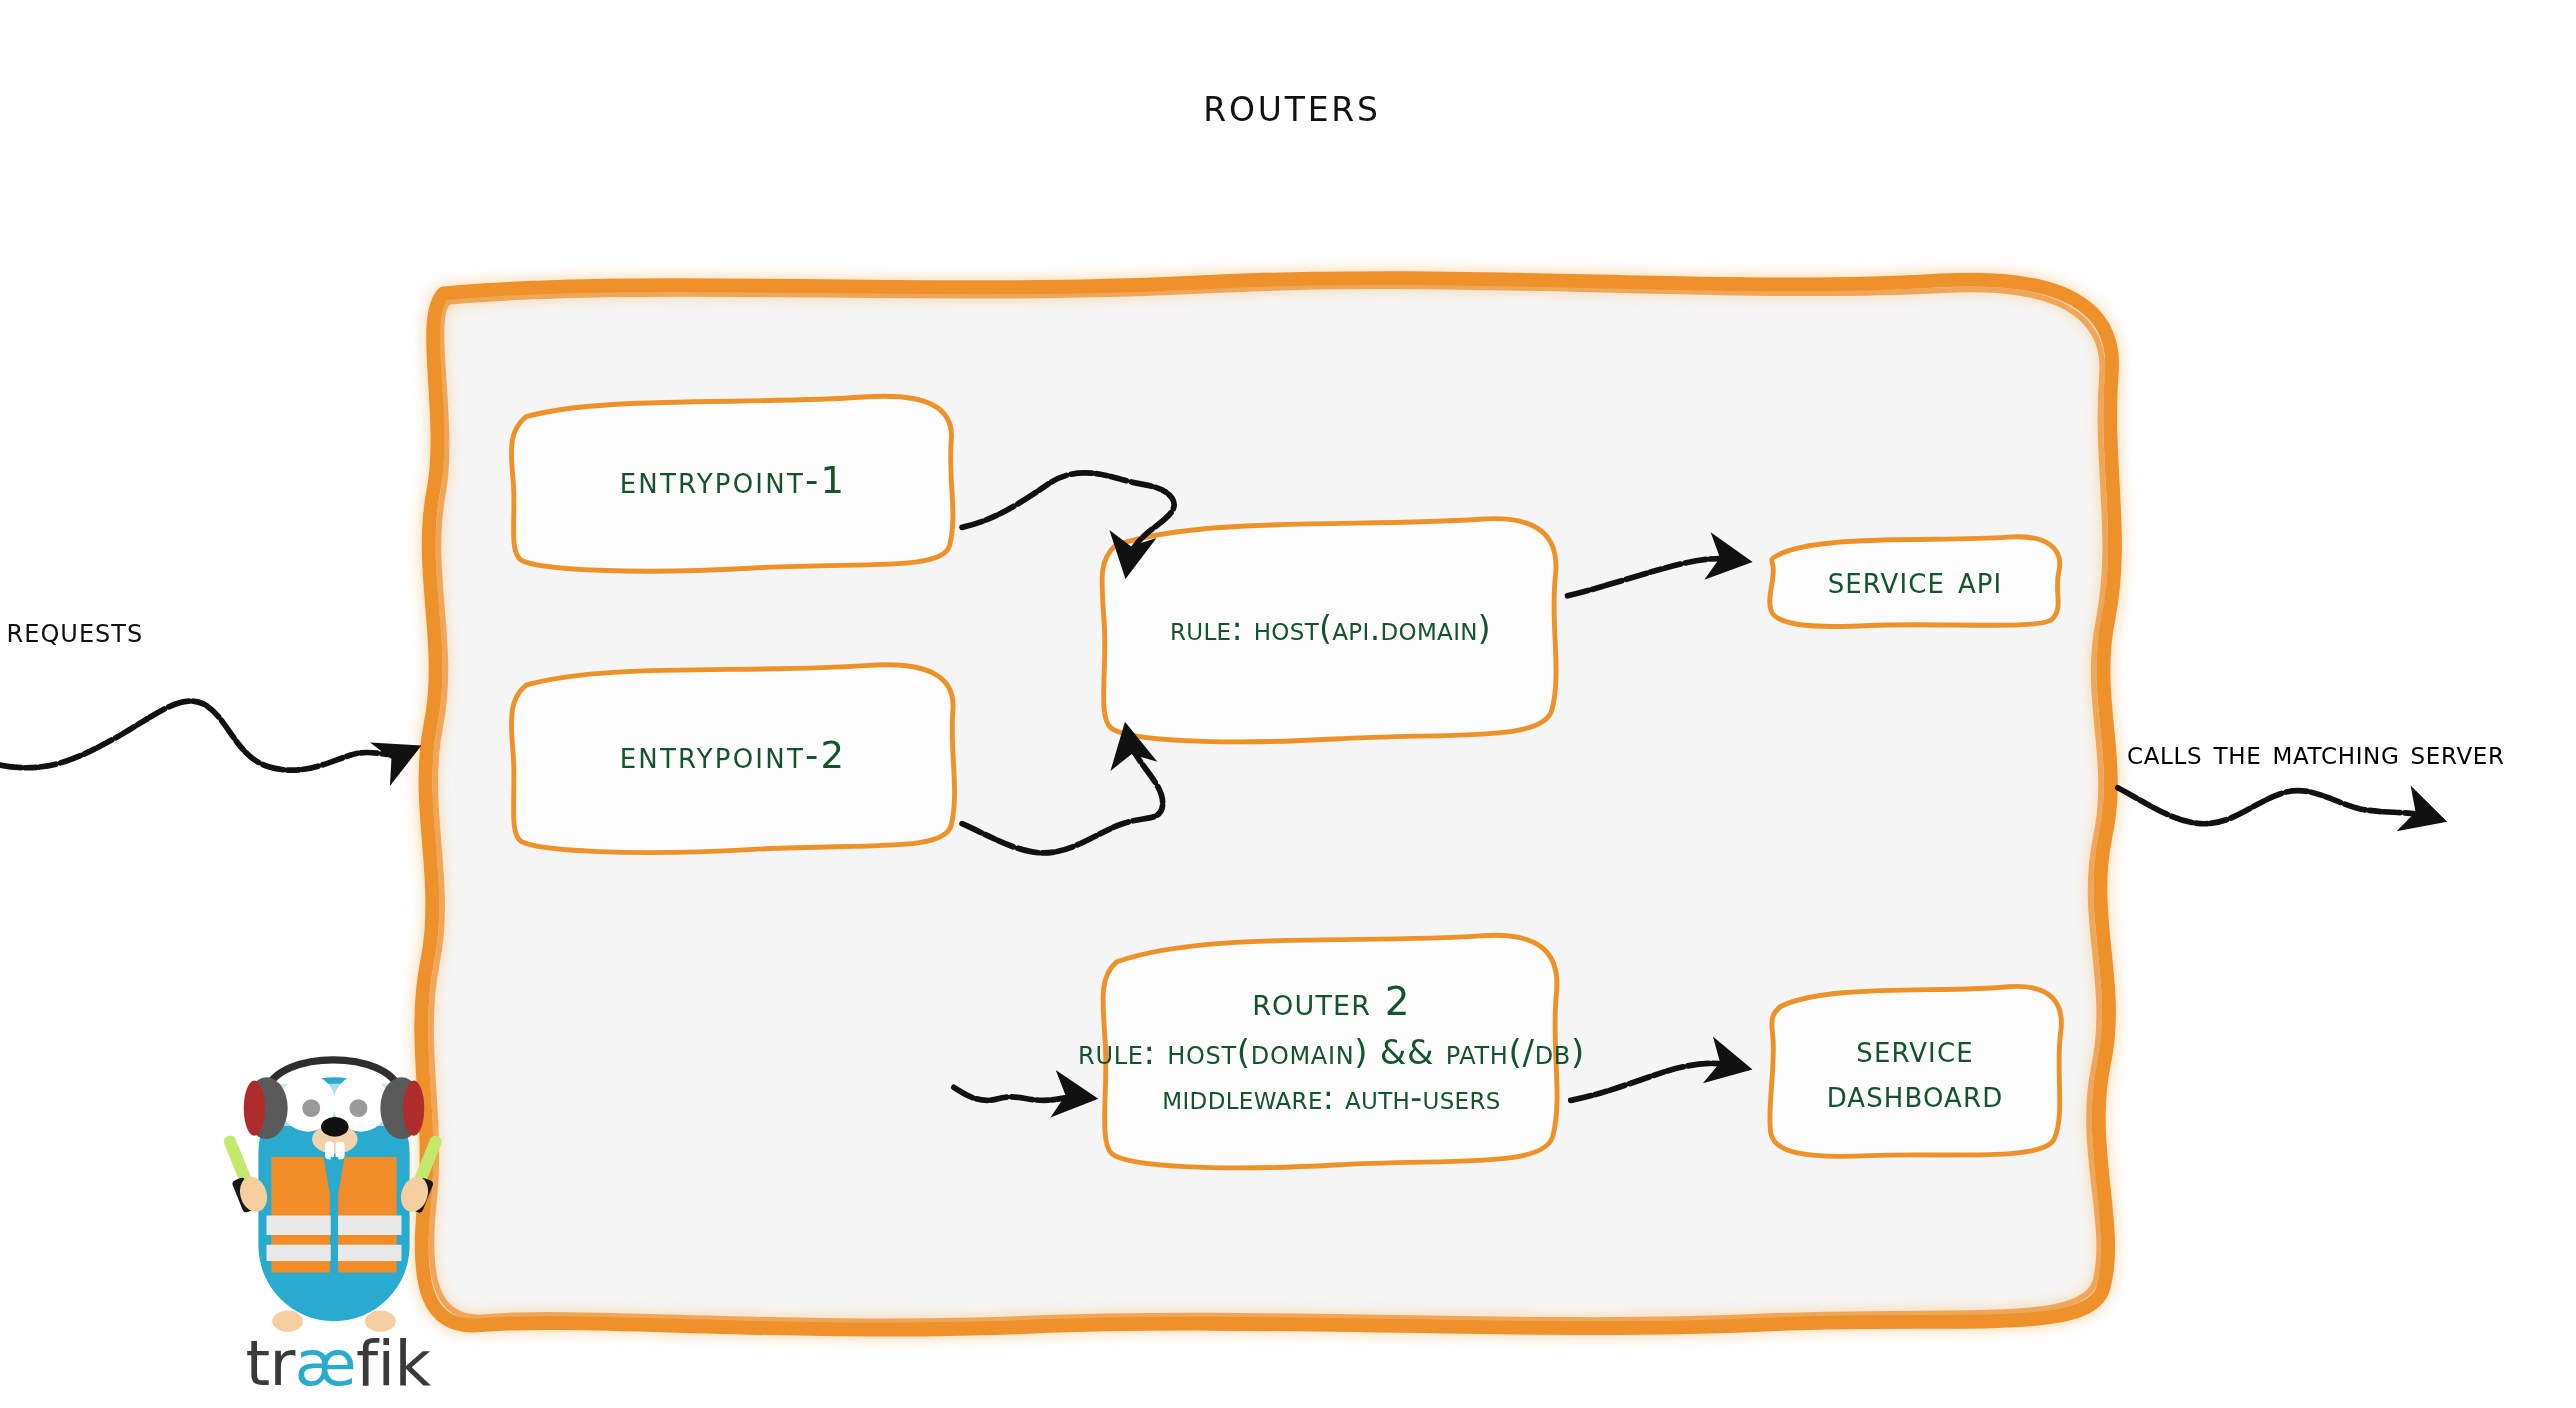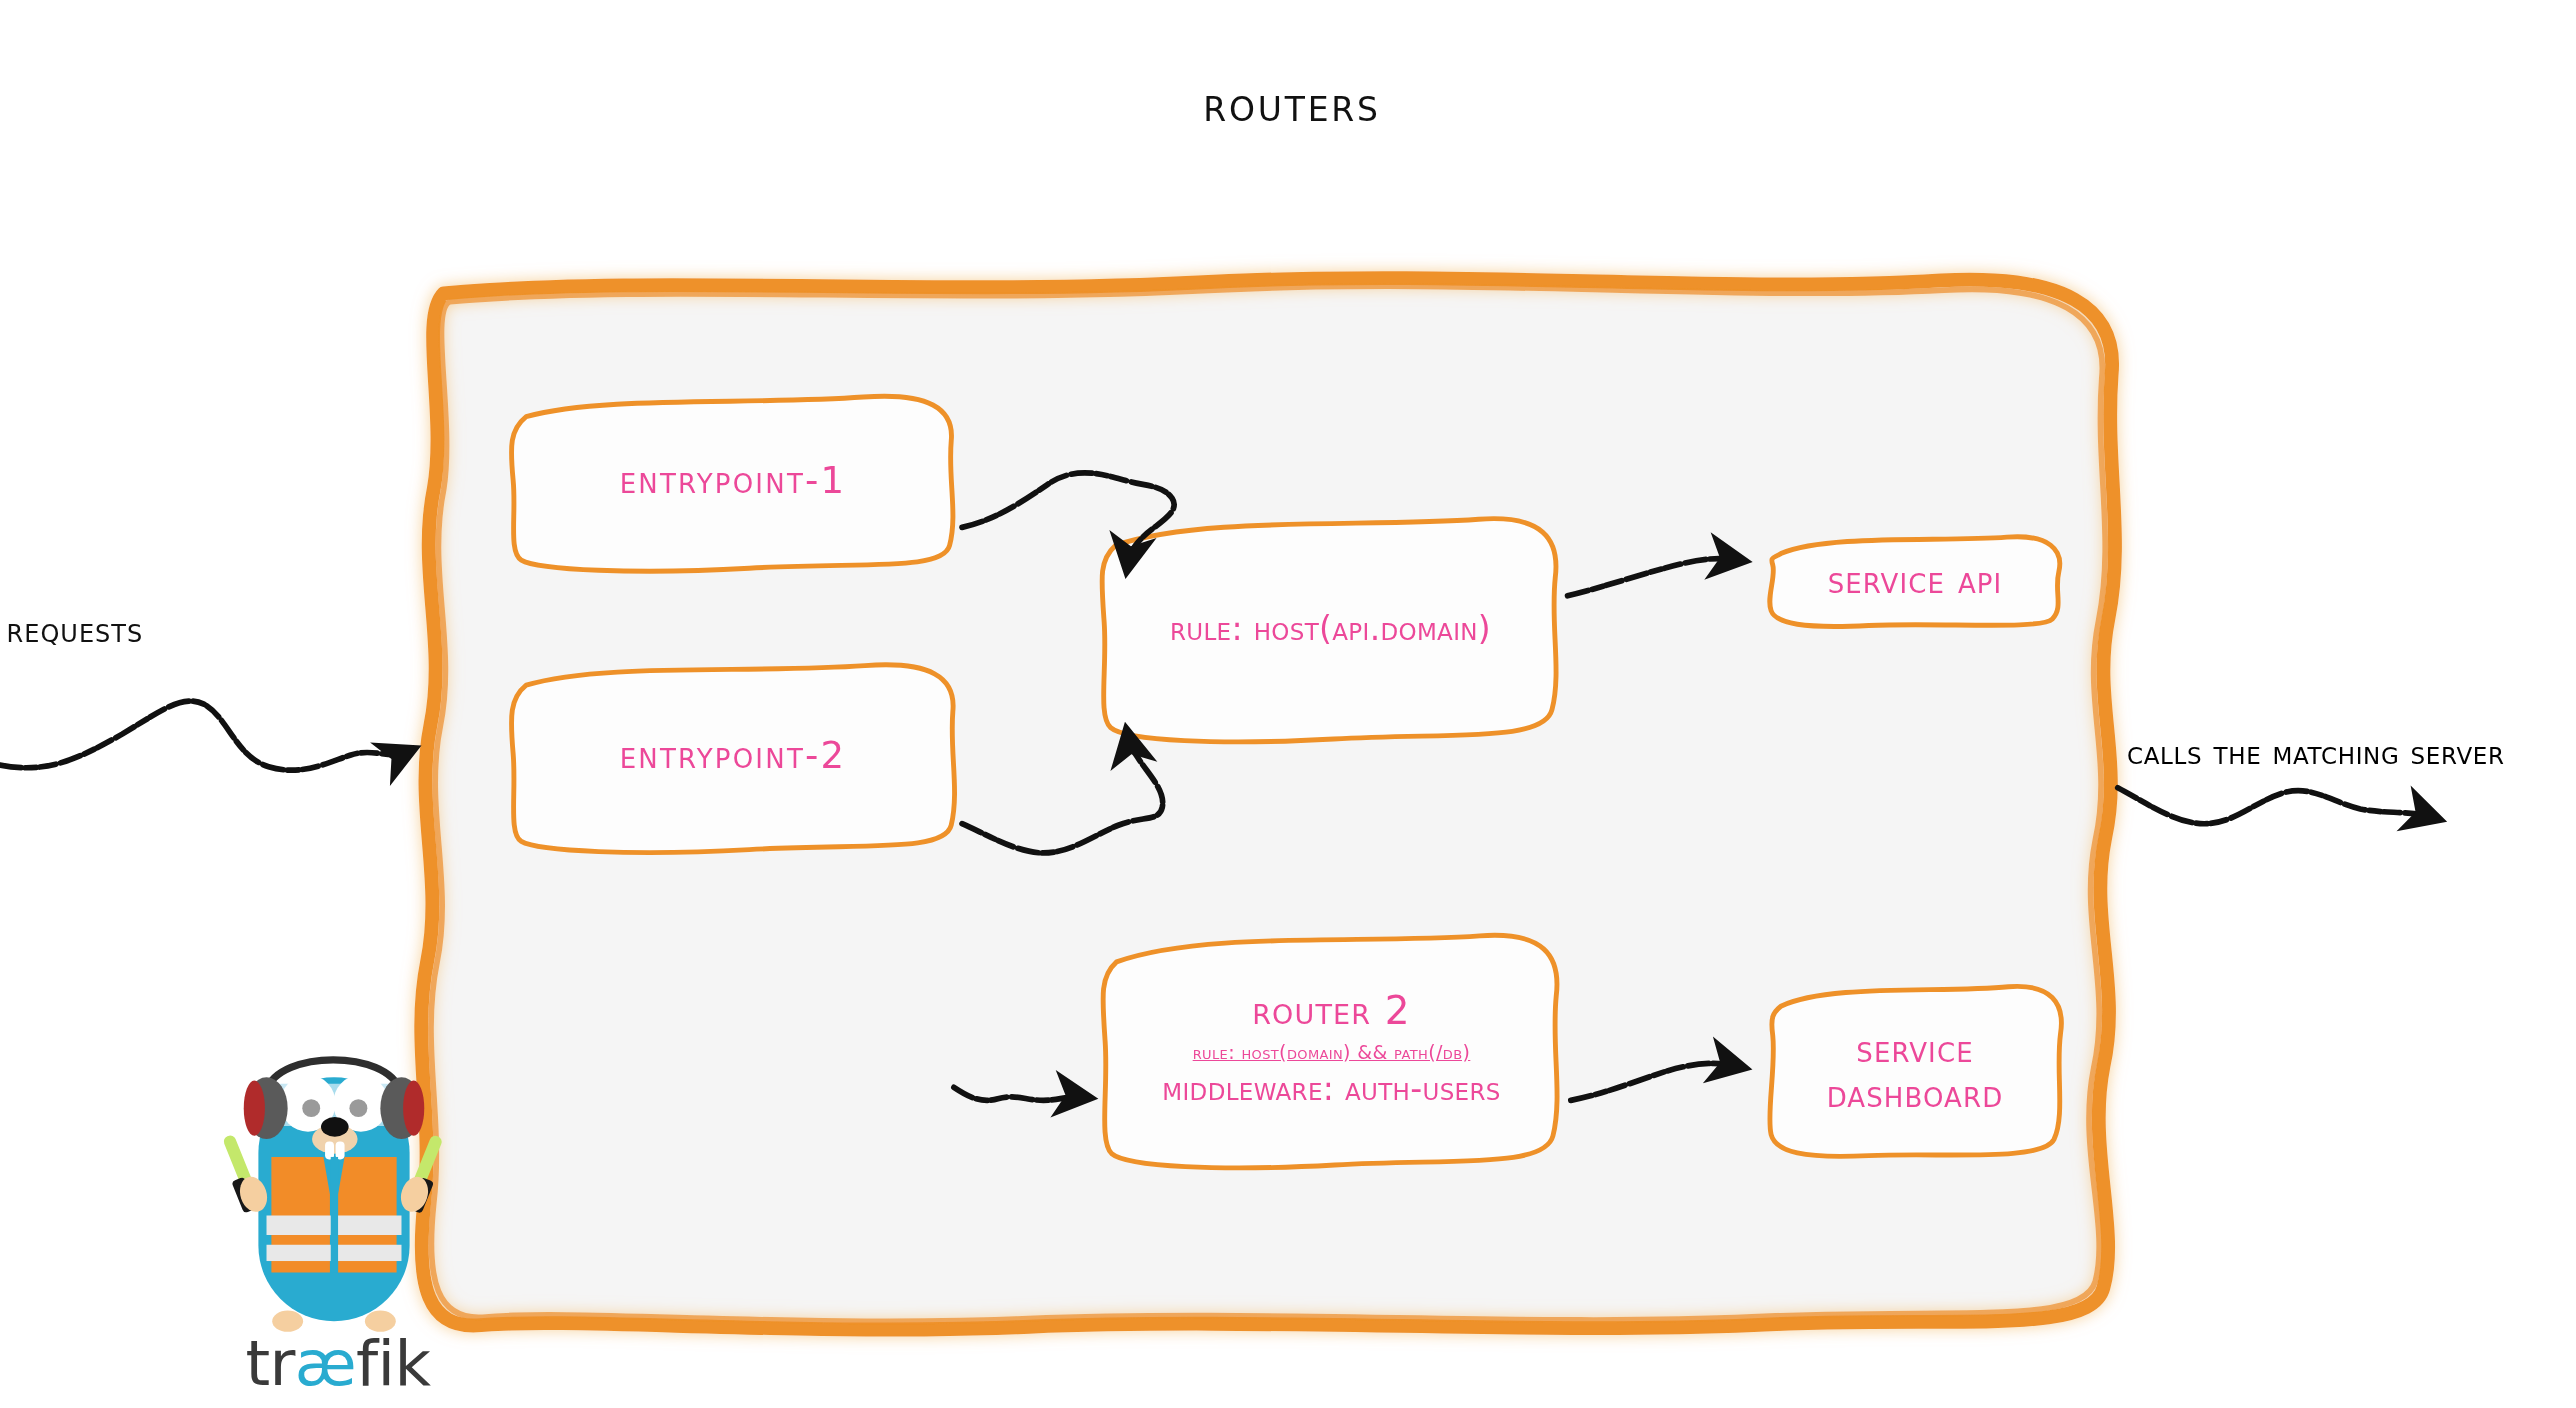--- a/index.html
+++ b/index.html
@@ -20,21 +20,21 @@
     position: absolute;
     left: 0; top: 0;
     width: 2576px;
     height: 1408px;
   }
 
   
   .hand {
     font-family: "DejaVu Sans", sans-serif;
     font-weight: 400;
-    color: #ec4899;
+    color: #14532d;
     letter-spacing: 0.02em;
     white-space: nowrap;
   }
 
   
   #routers-title {
     position: absolute;
     left: 4px; top: 77px;
     width: 2576px;
     text-align: center;
@@ -84,21 +84,21 @@
 
   #router1 { left: 1096px; top: 503px;  width: 469px; height: 249px; }
   #router2 { left: 1097px; top: 918px; width: 469px; height: 260px; }
 
   #svc-api  { left: 1763px; top: 529px;  width: 304px; height: 103px; }
   #svc-dash { left: 1763px; top: 977px; width: 304px; height: 190px; }
 
   .ep-label    { font-size: 37px; font-variant: small-caps; text-transform: lowercase; letter-spacing: 0.06em;}
   .router-name { font-size: 39px; font-variant: small-caps; text-transform: lowercase; letter-spacing: 0.03em; margin-bottom: 4.9px;}
   .router-rule { font-size: 33px; font-variant: small-caps; text-transform: lowercase; letter-spacing: 0.01em;}
-  .router-rule-sm { font-size: 19px; font-variant: small-caps; text-transform: lowercase; text-decoration: underline;}
+  .router-rule-sm { font-size: 34px; font-variant: small-caps; text-transform: lowercase;}
   .svc-label   { font-size: 37px; font-variant: small-caps; text-transform: lowercase; letter-spacing: 0.03em;}
 
   #router1 .labels { padding-top: 3.3px; }
   #router1 .router-name { margin-bottom: 37px; }
   #router2 .router-name { margin-bottom: 6.5px; }
   #router2 .router-rule-sm { margin-bottom: 4.9px; }
 
   
   #requests-label {
     position: absolute;

